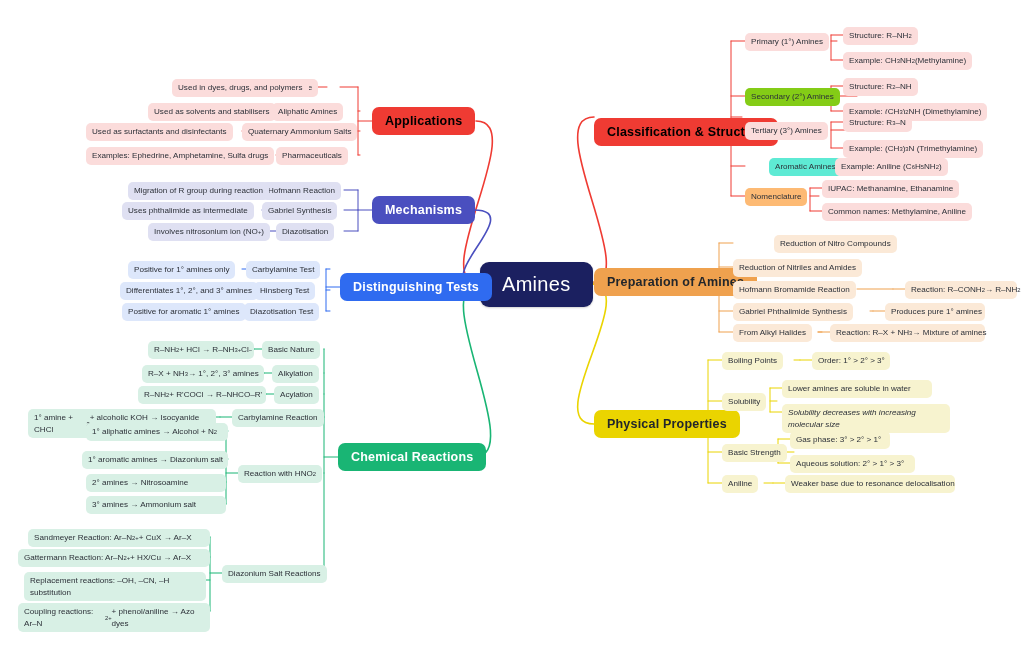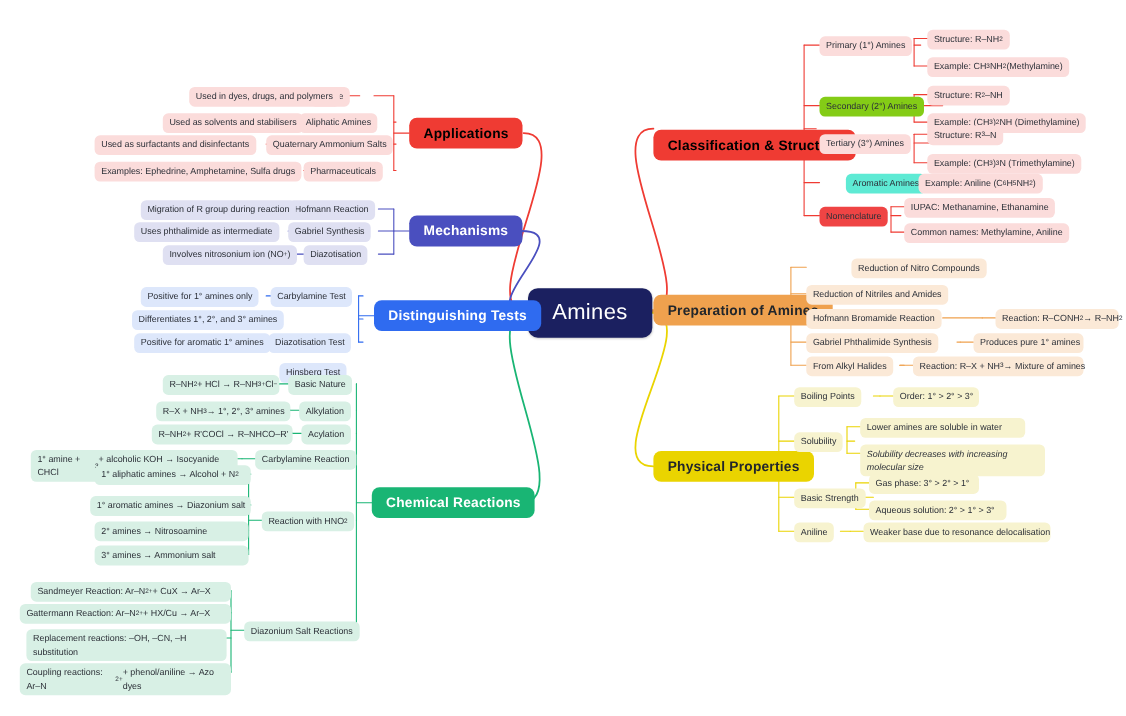--- a/index.html
+++ b/index.html
@@ -193,21 +193,21 @@
     <div class="node leaf" style="left: 843px; top: 27px; background: rgb(251, 220, 219);">Structure: R–NH<sub>2</sub></div>
     <div class="node leaf" style="left: 843px; top: 52px; background: rgb(251, 220, 219);">Example: CH<sub>3</sub>NH<sub>2</sub> (Methylamine)</div>
     <div class="node leaf" style="left: 745px; top: 88px; background: #84cc16;">Secondary (2°) Amines</div>
     <div class="node leaf" style="left: 843px; top: 78px; background: rgb(251, 220, 219);">Structure: R<sub>2</sub>–NH</div>
     <div class="node leaf" style="left: 843px; top: 103px; background: rgb(251, 220, 219);">Example: (CH<sub>3</sub>)<sub>2</sub>NH (Dimethylamine)</div>
     <div class="node leaf" style="left: 745px; top: 122px; background: rgb(251, 220, 219);">Tertiary (3°) Amines</div>
     <div class="node leaf" style="left: 843px; top: 114px; background: rgb(251, 220, 219);">Structure: R<sub>3</sub>–N</div>
     <div class="node leaf" style="left: 843px; top: 140px; background: rgb(251, 220, 219);">Example: (CH<sub>3</sub>)<sub>3</sub>N (Trimethylamine)</div>
     <div class="node leaf" style="left: 745px; top: 158px; background: #5eead4; margin-left: 24px;">Aromatic Amines</div>
     <div class="node leaf" style="left: 835px; top: 158px; background: rgb(251, 220, 219);">Example: Aniline (C<sub>6</sub>H<sub>5</sub>NH<sub>2</sub>)</div>
-    <div class="node leaf" style="left: 745px; top: 188px; background: #ef4444;">Nomenclature</div>
+    <div class="node leaf" style="left: 745px; top: 188px; background: #fdba74;">Nomenclature</div>
     <div class="node leaf" style="left: 822px; top: 180px; background: rgb(251, 220, 219);">IUPAC: Methanamine, Ethanamine</div>
     <div class="node leaf" style="left: 822px; top: 203px; background: rgb(251, 220, 219);">Common names: Methylamine, Aniline</div>
     <div class="node leaf" style="left: 733px; top: 235px; background: rgb(251, 233, 215); margin-left: 41px;">Reduction of Nitro Compounds</div>
     <div class="node leaf" style="left: 733px; top: 259px; background: rgb(251, 233, 215);">Reduction of Nitriles and Amides</div>
     <div class="node leaf" style="left: 733px; top: 281px; background: rgb(251, 233, 215);">Hofmann Bromamide Reaction</div>
     <div class="node leaf" style="left: 905px; top: 281px; width: 112px; background: rgb(251, 233, 215);">Reaction: R–CONH<sub>2</sub> → R–NH<sub>2</sub></div>
     <div class="node leaf" style="left: 733px; top: 303px; background: rgb(251, 233, 215);">Gabriel Phthalimide Synthesis</div>
     <div class="node leaf" style="left: 885px; top: 303px; width: 100px; background: rgb(251, 233, 215);">Produces pure 1° amines</div>
     <div class="node leaf" style="left: 733px; top: 324px; background: rgb(251, 233, 215);">From Alkyl Halides</div>
     <div class="node leaf" style="left: 830px; top: 324px; width: 155px; background: rgb(251, 233, 215);">Reaction: R–X + NH<sub>3</sub> → Mixture of amines</div>
@@ -230,21 +230,21 @@
     <div class="node leaf" style="left: 276px; top: 147px; background: rgb(251, 220, 219);">Pharmaceuticals</div>
     <div class="node leaf" style="left: 86px; top: 147px; background: rgb(251, 220, 219);">Examples: Ephedrine, Amphetamine, Sulfa drugs</div>
     <div class="node leaf" style="left: 262px; top: 182px; background: rgb(223, 224, 242);">Hofmann Reaction</div>
     <div class="node leaf" style="left: 128px; top: 182px; background: rgb(223, 224, 242);">Migration of R group during reaction</div>
     <div class="node leaf" style="left: 262px; top: 202px; background: rgb(223, 224, 242);">Gabriel Synthesis</div>
     <div class="node leaf" style="left: 122px; top: 202px; background: rgb(223, 224, 242);">Uses phthalimide as intermediate</div>
     <div class="node leaf" style="left: 276px; top: 223px; background: rgb(223, 224, 242);">Diazotisation</div>
     <div class="node leaf" style="left: 148px; top: 223px; background: rgb(223, 224, 242);">Involves nitrosonium ion (NO<sup>+</sup>)</div>
     <div class="node leaf" style="left: 246px; top: 261px; background: rgb(221, 231, 251);">Carbylamine Test</div>
     <div class="node leaf" style="left: 128px; top: 261px; background: rgb(221, 231, 251);">Positive for 1° amines only</div>
-    <div class="node leaf" style="left: 254px; top: 282px; background: rgb(221, 231, 251); margin-top: 48px;">Hinsberg Test</div>
+    <div class="node leaf" style="left: 254px; top: 282px; background: rgb(221, 231, 251);">Hinsberg Test</div>
     <div class="node leaf" style="left: 120px; top: 282px; background: rgb(221, 231, 251);">Differentiates 1°, 2°, and 3° amines</div>
     <div class="node leaf" style="left: 244px; top: 303px; background: rgb(221, 231, 251);">Diazotisation Test</div>
     <div class="node leaf" style="left: 122px; top: 303px; background: rgb(221, 231, 251);">Positive for aromatic 1° amines</div>
     <div class="node leaf" style="left: 262px; top: 341px; background: rgb(216, 240, 229);">Basic Nature</div>
     <div class="node leaf" style="left: 148px; top: 341px; width: 106px; background: rgb(216, 240, 229);">R–NH<sub>2</sub> + HCl → R–NH<sub>3</sub><sup>+</sup>Cl<sup>−</sup></div>
     <div class="node leaf" style="left: 272px; top: 365px; background: rgb(216, 240, 229);">Alkylation</div>
     <div class="node leaf" style="left: 142px; top: 365px; width: 122px; background: rgb(216, 240, 229);">R–X + NH<sub>3</sub> → 1°, 2°, 3° amines</div>
     <div class="node leaf" style="left: 274px; top: 386px; background: rgb(216, 240, 229);">Acylation</div>
     <div class="node leaf" style="left: 138px; top: 386px; width: 128px; background: rgb(216, 240, 229);">R–NH<sub>2</sub> + R'COCl → R–NHCO–R'</div>
     <div class="node leaf" style="left: 232px; top: 409px; background: rgb(216, 240, 229);">Carbylamine Reaction</div>

